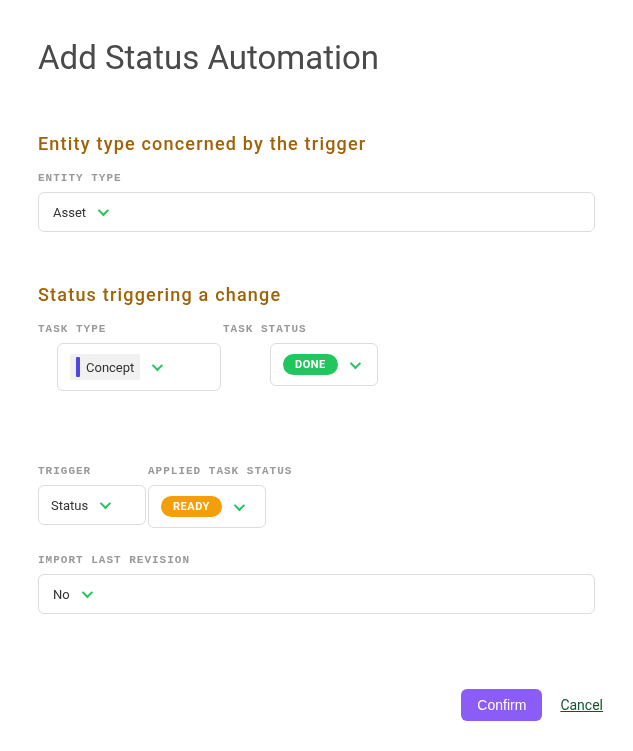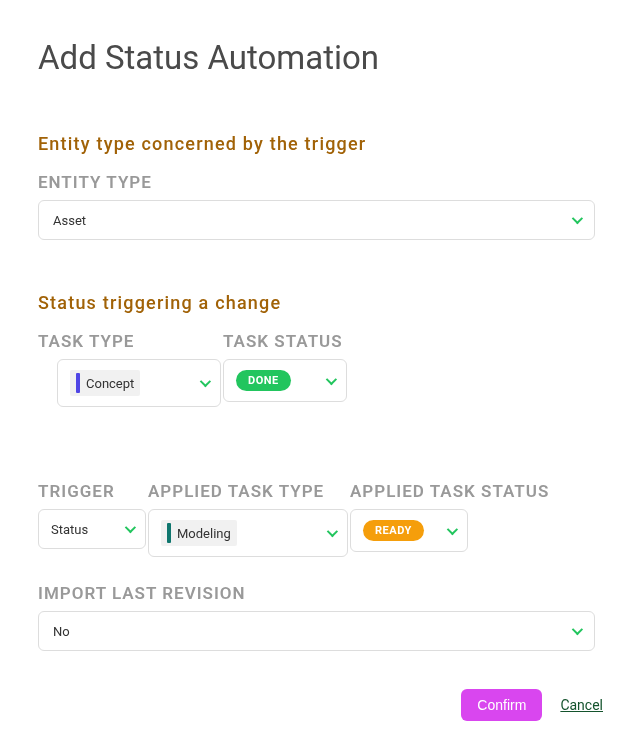--- a/index.html
+++ b/index.html
@@ -19,35 +19,36 @@
     margin-bottom: 56px;
   }
   h2.section {
     font-size: 18px;
     font-weight: 500;
     color: #a16207;
     letter-spacing: 1.2px;
     margin-bottom: 18px;
   }
   .field-label {
-    font-size: 17px;
+    font-size: 11px;
     font-weight: 600;
     letter-spacing: 1px;
     color: #999;
     margin-bottom: 8px;
     text-transform: uppercase;
+    font-family: Liberation Mono, monospace;
   }
   .select {
     border: 1px solid #ddd;
     border-radius: 6px;
     background: #fff;
     padding: 10px 12px;
     display: inline-flex;
     align-items: center;
-    justify-content: space-between;
+    justify-content: flex-start;
     gap: 8px;
     font-size: 13px;
     color: #333;
     cursor: pointer;
     min-height: 40px;
   }
   .select.small { width: auto; padding: 10px 14px; }
   .chev {
     display: inline-block;
     width: 8px;
@@ -90,21 +91,21 @@
   }
   .footer {
     position: absolute;
     right: 30px;
     bottom: 30px;
     display: flex;
     align-items: center;
     gap: 18px;
   }
   .btn-confirm {
-    background: #d946ef;
+    background: #8b5cf6;
     color: #fff;
     border: none;
     border-radius: 6px;
     padding: 8px 16px;
     font-size: 14px;
     font-weight: 500;
     cursor: pointer;
   }
   .btn-cancel {
     color: #14532d;
@@ -137,44 +138,34 @@
       <div class="select" style="width:164px;margin-left:19px;">
         <span class="tag">
           <span class="colorbar" style="background:#4f46e5;width:4px;height:20px;border-radius:1px;"></span>
           <span>Concept</span>
         </span>
         <span class="chev"></span>
       </div>
     </div>
     <div class="field">
       <div class="field-label">TASK STATUS</div>
-      <div class="select" style="width:124px;">
+      <div class="select" style="width:108px;margin-left:47px;">
         <span class="pill" style="background:#22c55e;">DONE</span>
         <span class="chev"></span>
       </div>
     </div>
   </div>
 </div>
 
 <div class="section-block" style="margin-bottom:24px;">
   <div class="row" style="margin-bottom:26px;">
     <div class="field">
       <div class="field-label">TRIGGER</div>
       <div class="select" style="width:108px;">
         <span>Status</span>
-        <span class="chev"></span>
-      </div>
-    </div>
-    <div class="field">
-      <div class="field-label">APPLIED TASK TYPE</div>
-      <div class="select" style="width:200px;">
-        <span class="tag">
-          <span class="colorbar" style="background:#0f766e;width:4px;height:20px;border-radius:1px;"></span>
-          <span>Modeling</span>
-        </span>
         <span class="chev"></span>
       </div>
     </div>
     <div class="field">
       <div class="field-label">APPLIED TASK STATUS</div>
       <div class="select" style="width:118px;">
         <span class="pill" style="background:#f59e0b;">READY</span>
         <span class="chev"></span>
       </div>
     </div>

